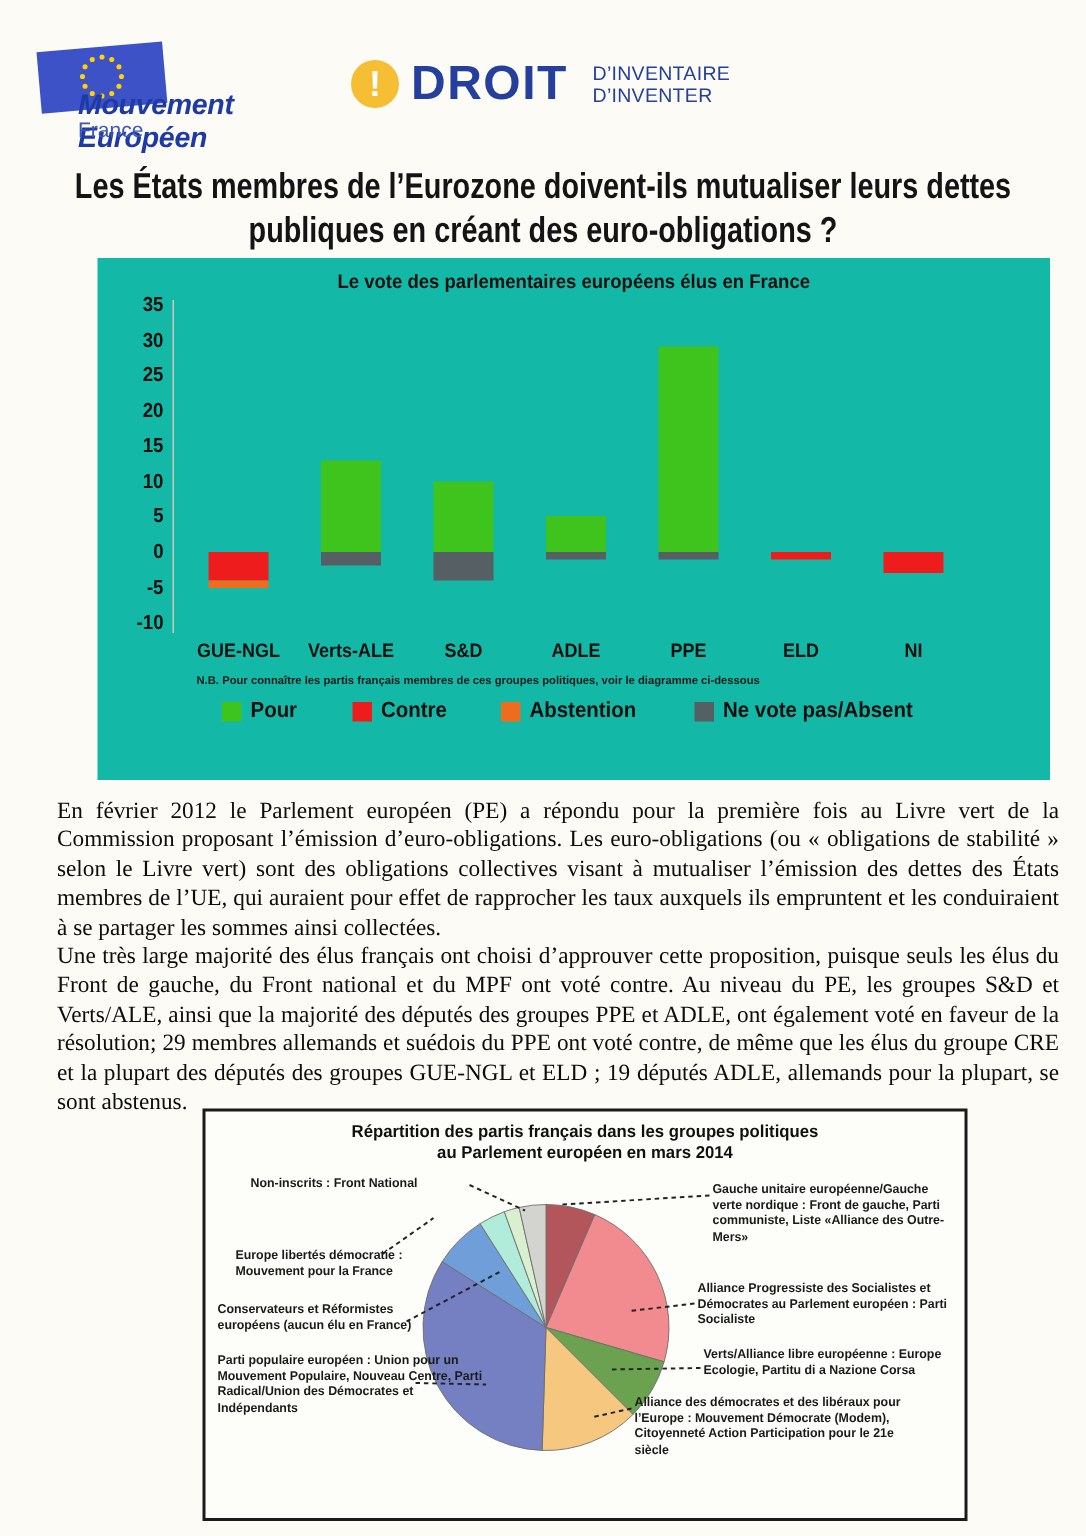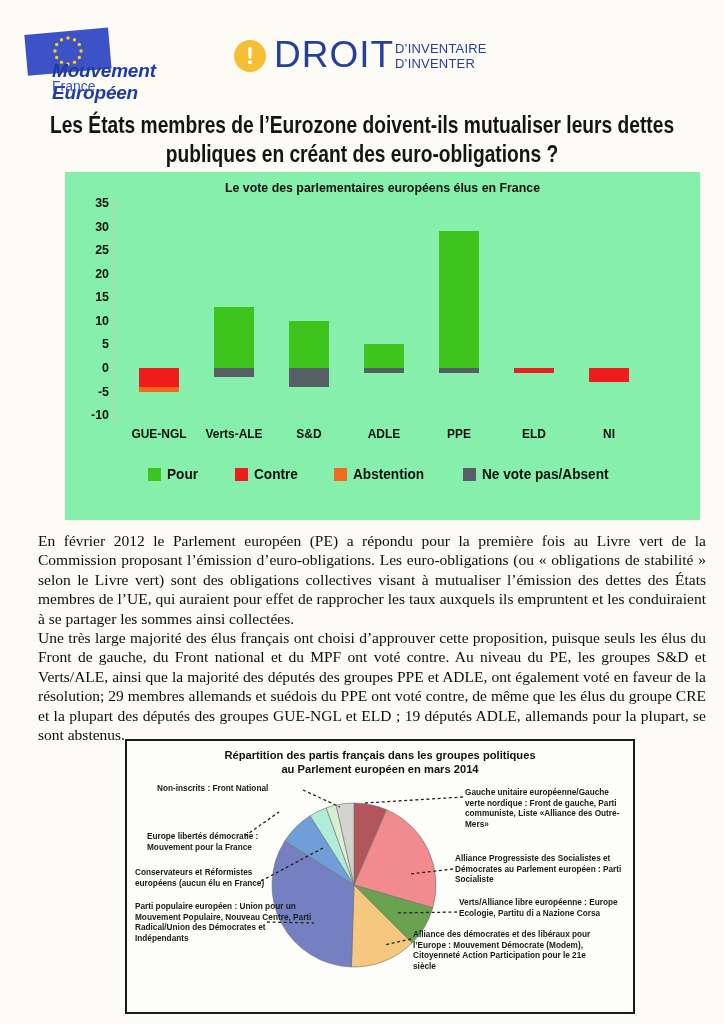--- a/index.html
+++ b/index.html
@@ -5,50 +5,50 @@
   html,body{margin:0;padding:0}
   body{
     width:724px;height:1024px;position:relative;overflow:hidden;
     background:#fcfbf6;color:#111;
     font-family:"Liberation Sans", sans-serif;
   }
   .abs{position:absolute}
   
   .me-title{font-weight:bold;font-style:italic;font-size:19px;color:#1d3aa5;letter-spacing:-.2px}
   .me-sub{font-size:14px;color:#3c57b8}
-  .droit-word{font-weight:normal;font-size:37px;color:#253f9c;letter-spacing:1px;line-height:36px}
+  .droit-word{font-weight:bold;font-size:32px;color:#253f9c;letter-spacing:1px;line-height:36px}
   .droit-tag{font-weight:normal;font-size:13px;color:#253f9c;line-height:15px;letter-spacing:.2px}
   .droit-bang{fill:#f5be33}
   .ne-blue{color:#2d9fd6;font-weight:bold}
   .ne-top{font-size:11px;letter-spacing:1px}
   .ne-big{font-size:23px;letter-spacing:1px;line-height:23px}
   .ne-bottom{font-size:9px;letter-spacing:.4px}
   
   .doc-title{
     left:-58px;top:110px;width:840px;text-align:center;
     font-weight:bold;font-size:24px;line-height:29px;color:#141414;
     transform:scaleX(.80);transform-origin:50% 0;letter-spacing:0;
   }
   
-  .bar-panel{left:65px;top:172px;width:635px;height:348px;background:#86efac}
+  .bar-panel{left:65px;top:172px;width:635px;height:348px;background:#14b8a6}
   .bar-title{left:0;top:8px;width:635px;text-align:center;font-weight:bold;font-size:13px;color:#101010;transform:scaleX(.95)}
   .ytick{position:absolute;width:34px;right:591px;text-align:right;font-weight:bold;font-size:13.5px;color:#101010;transform:scaleX(.92);transform-origin:100% 50%}
   .bar{position:absolute}
   .cat-label{position:absolute;top:254px;width:80px;text-align:center;font-weight:bold;font-size:13px;color:#101010;transform:scaleX(.92)}
   .bar-note{left:66px;top:277px;font-weight:bold;font-size:7.5px;color:#1a1a1a;letter-spacing:0}
   .legend-row{left:0;top:294px;width:635px;display:flex;justify-content:center;gap:34px;align-items:center}
   .legend-item{display:flex;align-items:center;gap:6px}
   .legend-swatch{width:13px;height:13px;display:inline-block}
   .legend-label{font-weight:bold;font-size:14.5px;color:#101010;transform:scaleX(.94);transform-origin:0 50%;white-space:nowrap}
   .axis-line{position:absolute;background:#c9c7b9}
   
   .body-text{left:38px;top:531px;width:668px;font-family:"Liberation Serif", serif;font-size:15.5px;line-height:19.4px;text-align:justify;color:#0d0d0d}
   .body-text p{margin:0}
   
-  .pie-box{left:125px;top:739px;width:510px;height:275px;background:#fdfdf9;border:2px solid #1b1b1b;box-sizing:border-box}
+  .pie-box{left:135px;top:739px;width:510px;height:275px;background:#fdfdf9;border:2px solid #1b1b1b;box-sizing:border-box}
   .pie-title{position:absolute;left:0;top:7px;width:506px;text-align:center;font-weight:bold;font-size:11.5px;line-height:14px;color:#101010;transform:scaleX(.97)}
   .callout{position:absolute;font-weight:bold;font-size:8.5px;line-height:10.5px;color:#1a1a1a;transform:scaleX(.97);transform-origin:0 0}
   .pie-svg{position:absolute;left:0;top:0}
 </style>
 </head>
 <body>
 
 <div class="abs" style="left:0;top:0;width:724px;height:105px">
 
   <div class="abs" style="left:20px;top:26px;width:210px;height:72px">
@@ -87,20 +87,21 @@
     </div>
   </div>
 
 </div>
 
 <div class="abs doc-title">Les États membres de l’Eurozone doivent-ils mutualiser leurs dettes publiques en créant des euro-obligations ?</div>
 
 <div class="abs bar-panel" id="bar-chart">
   <div class="abs bar-title">Le vote des parlementaires européens élus en France</div>
   <div class="abs axis-line" style="left:50px;top:28px;width:1px;height:222px"></div>
+  <div class="abs bar-note">N.B. Pour connaître les partis français membres de ces groupes politiques, voir le diagramme ci-dessous</div>
   <div class="abs legend-row" id="bar-legend">
       <div class="legend-item">
         <span class="legend-swatch" style="background: rgb(62, 196, 28);"></span>
         <span class="legend-label">Pour</span>
       </div>
       <div class="legend-item">
         <span class="legend-swatch" style="background: rgb(238, 28, 28);"></span>
         <span class="legend-label">Contre</span>
       </div>
       <div class="legend-item">

